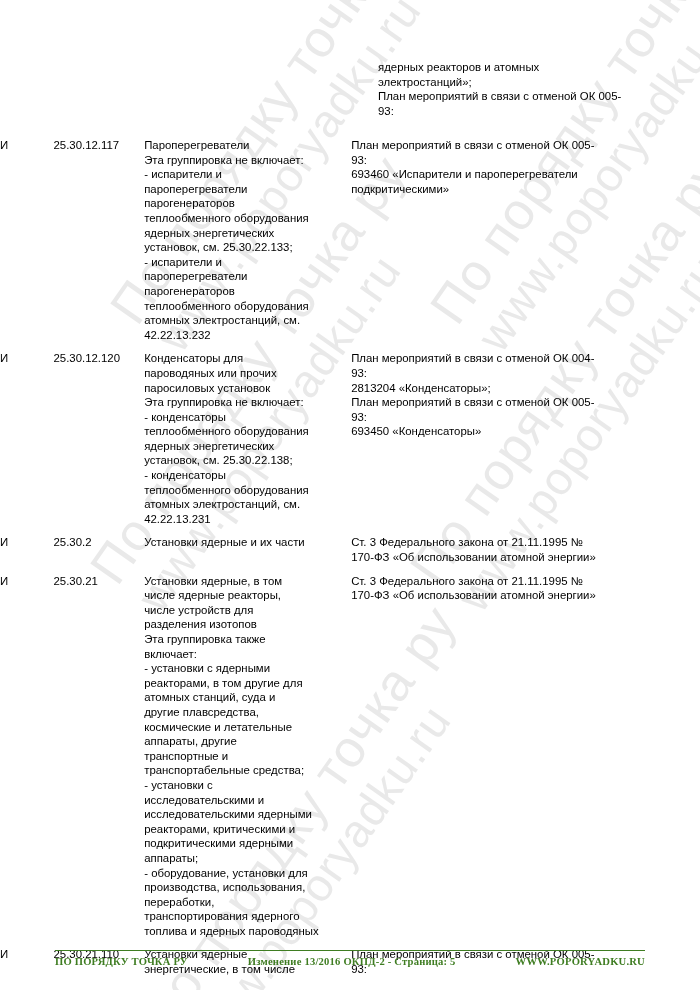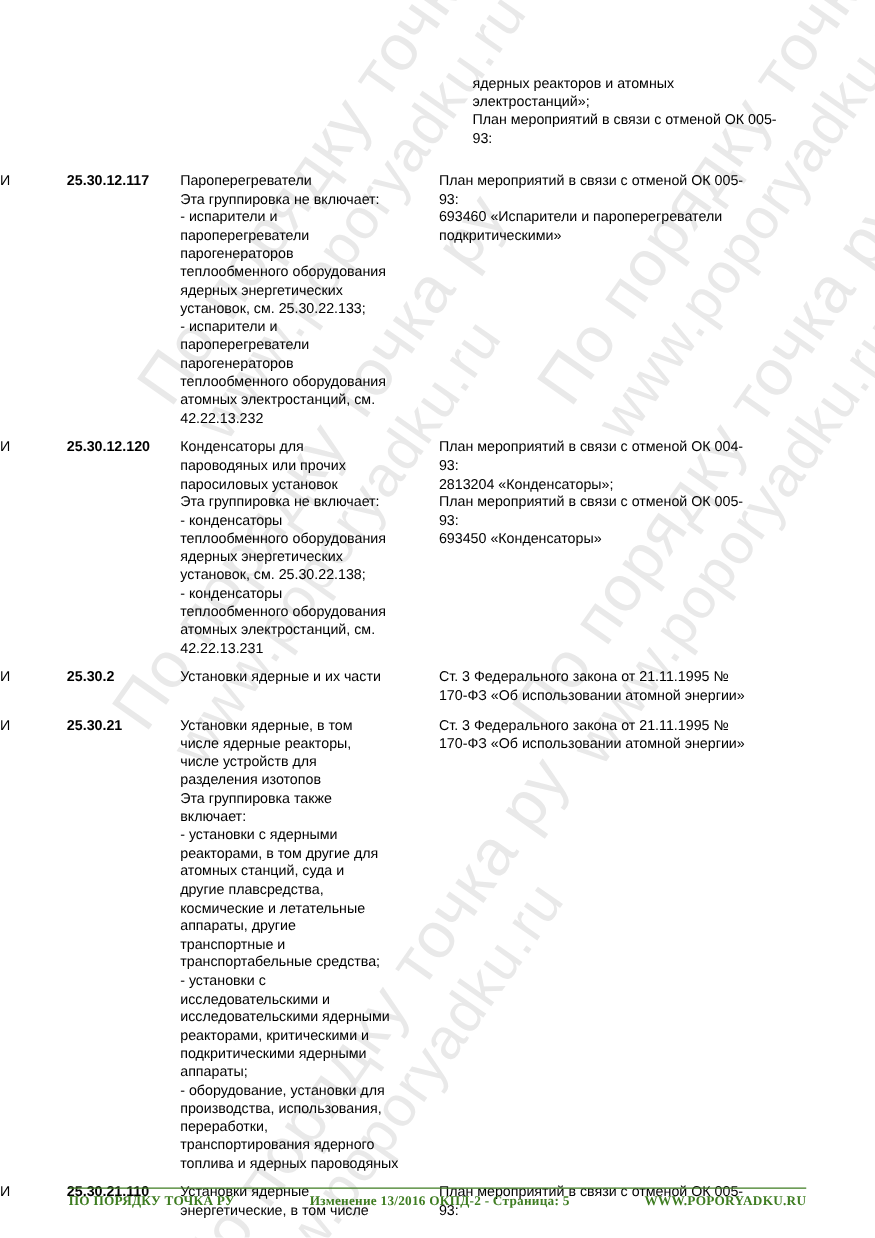--- a/index.html
+++ b/index.html
@@ -59,21 +59,21 @@
     border-collapse: collapse;
   }
   .doc-table td {
     vertical-align: top;
     padding: 0 0 9px 0;
     font-size: 11.4px;
     line-height: 14.6px;
     color: #000;
   }
   .col-mark   { width: 46px;  padding-left: 78px; }
-  .col-code   { width: 78px; font-weight: bold;  }
+  .col-code   { width: 78px;  }
   .col-name   { width: 178px; padding-right: 8px; }
   .col-note   { width: 300px; padding-right: 22px; }
 
   .cell-line { display: block; }
 
   
   .carry-over {
     position: absolute;
     left: 378px;
     top: 60px;

